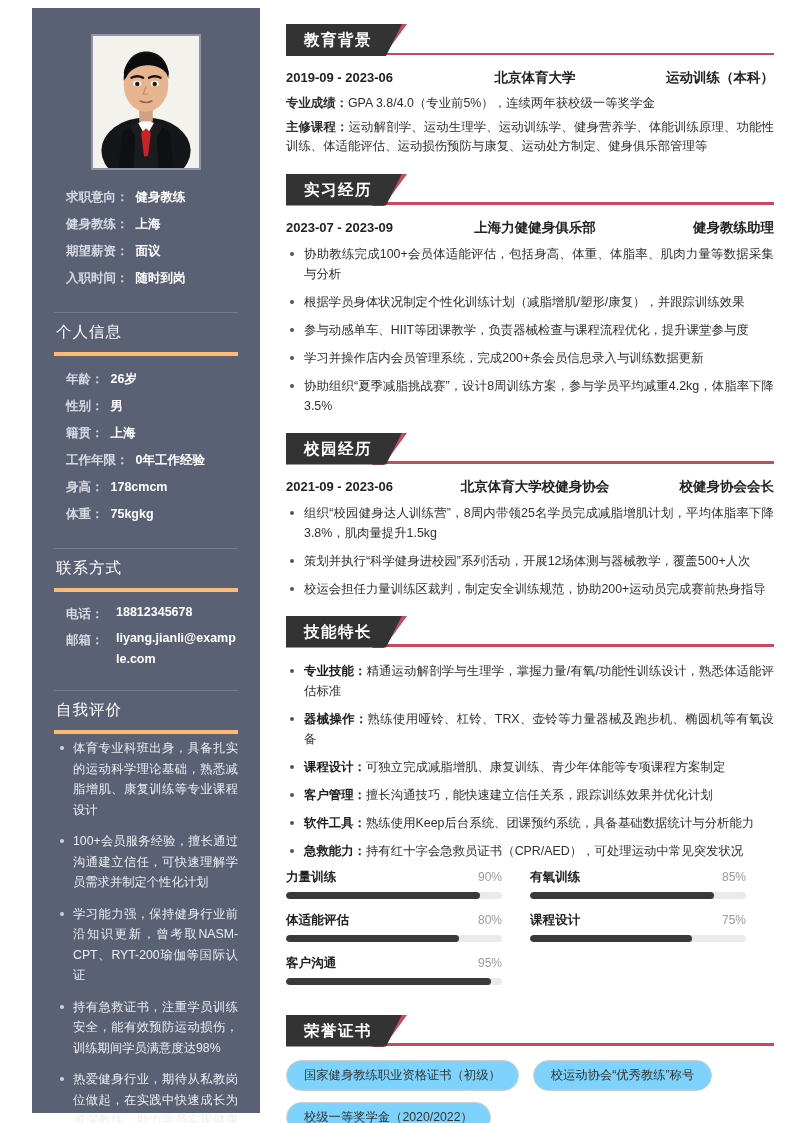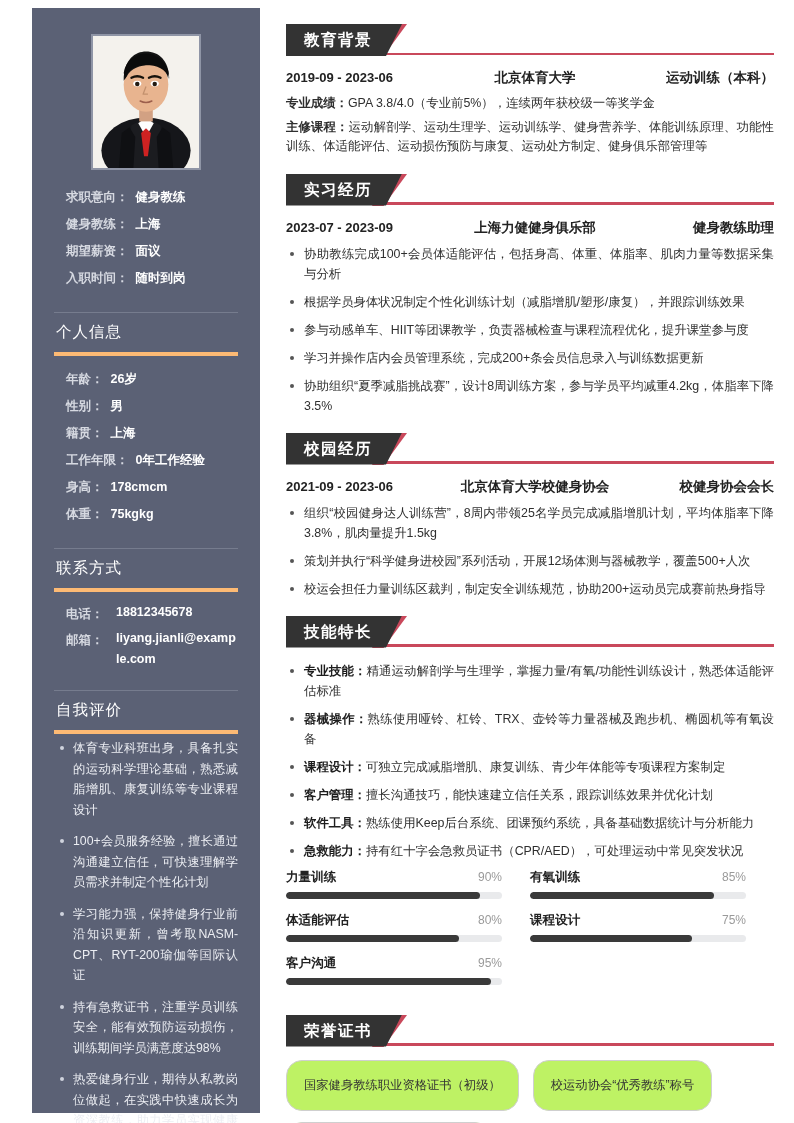--- a/index.html
+++ b/index.html
@@ -109,21 +109,21 @@
   .bar-top { display:flex; justify-content:space-between; align-items:baseline; margin-bottom:6px; }
   .bar-name { font-size:12.6px; font-weight:700; color:#222; }
   .bar-pct { font-size:12px; color:#9a9a9a; }
   .bar-track { height:7px; border-radius:4px; background:#e9eaec; overflow:hidden; }
   .bar-fill { height:7px; border-radius:4px; background:#3a3a3a; }
 
   
   .certs { display:flex; flex-wrap:wrap; gap:11px 14px; margin-top:4px; }
   .cert {
     border:1px solid #cfcfcf; border-radius:16px;
-    padding:16px 17px; font-size:12.3px; color:#333; background:#bef264;
+    padding:6px 17px; font-size:12.3px; color:#333; background:#7dd3fc;
     white-space:nowrap;
   }
 </style>
 </head>
 <body>
 
 <div class="page">
 
   <aside class="sidebar">
 

